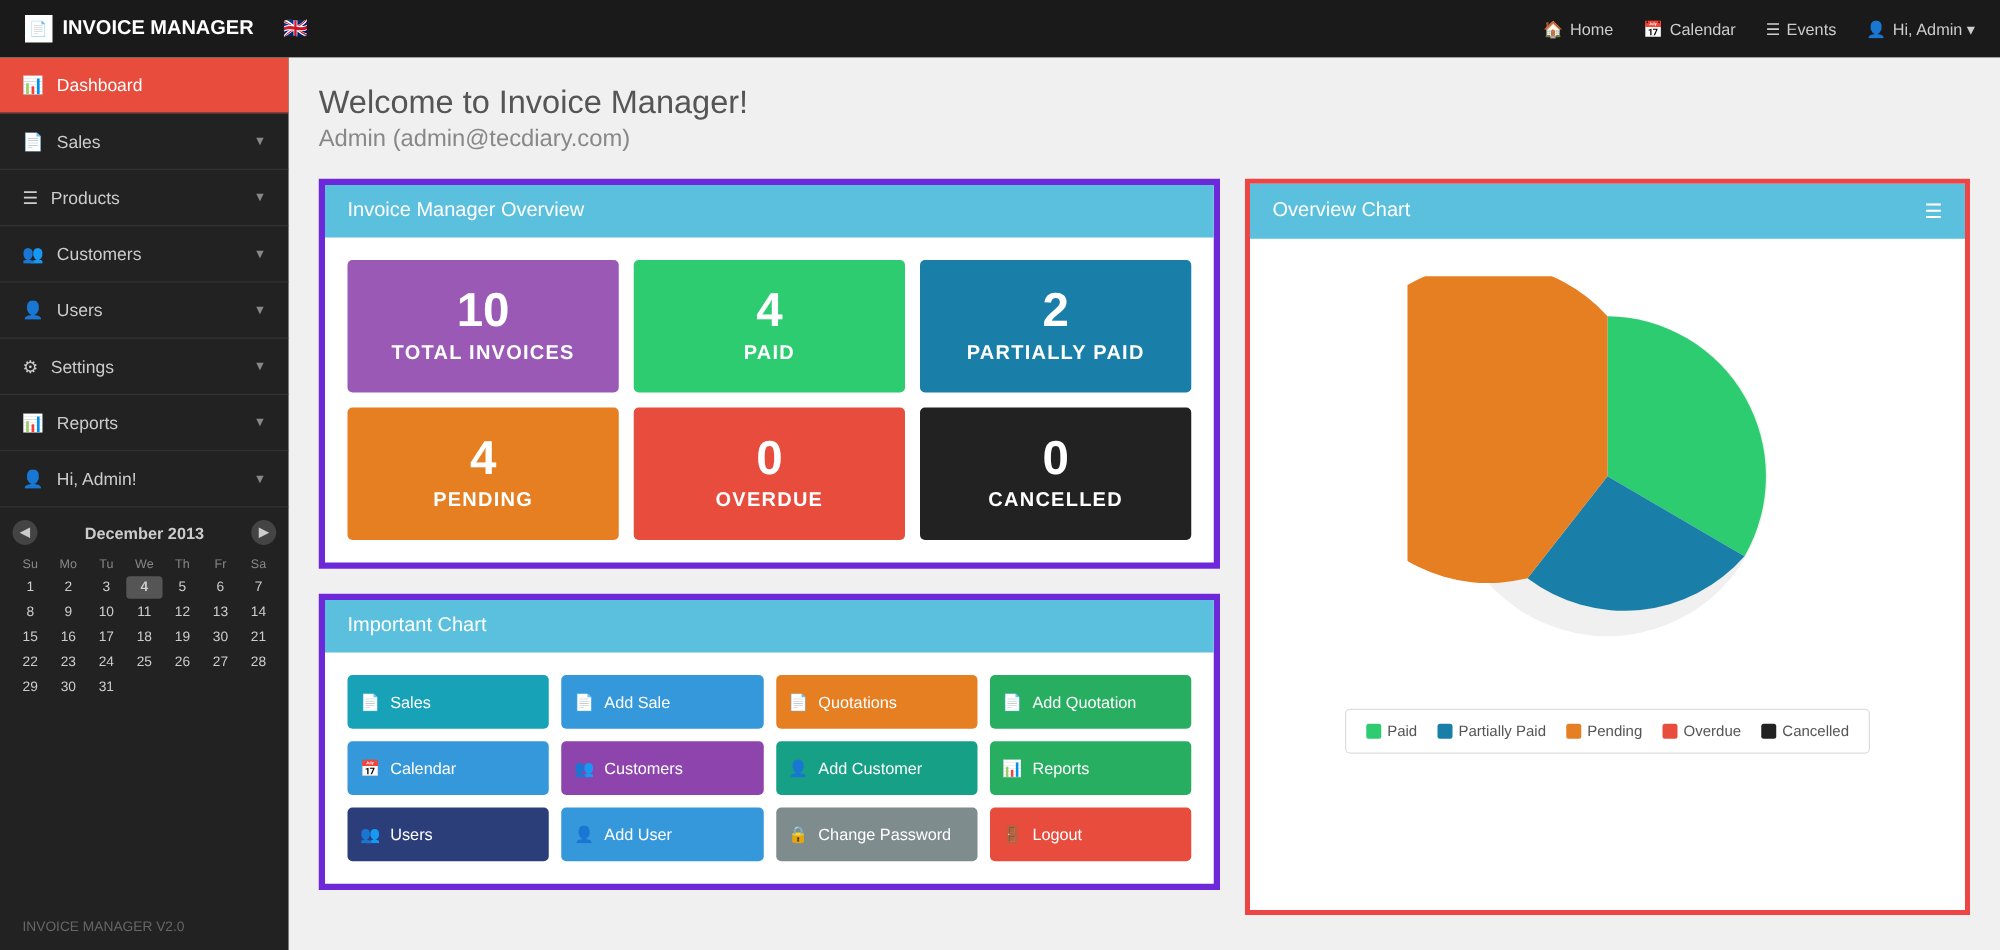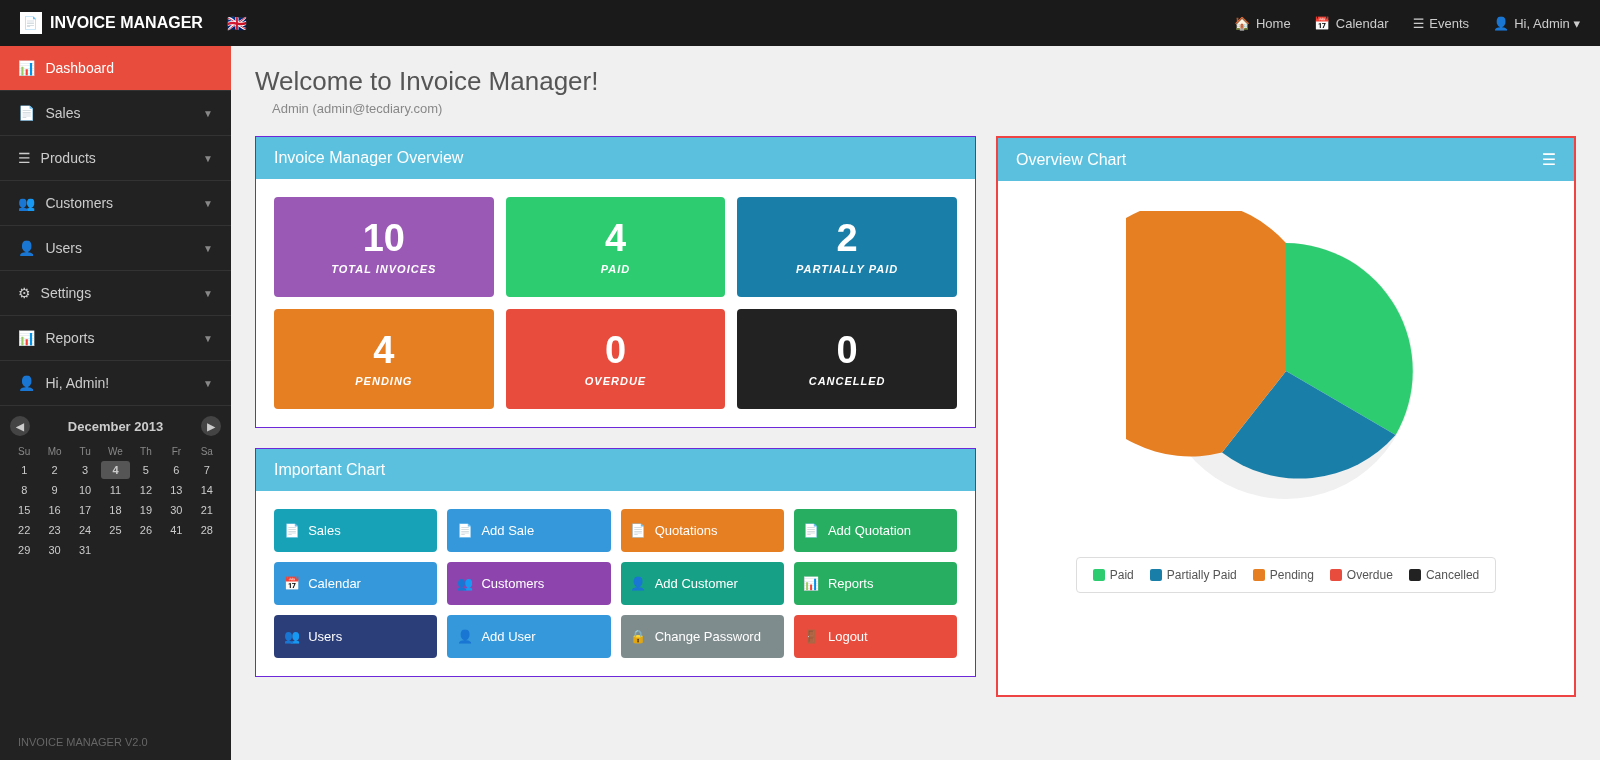--- a/index.html
+++ b/index.html
@@ -134,30 +134,29 @@
       color: #666;
       margin-top: auto;
     }
     .page-title {
       font-size: 26px;
       font-weight: 300;
       color: #555;
       margin-bottom: 4px;
     }
     .page-subtitle {
-      font-size: 13px;
+      font-size: 19px;
       color: #888;
       margin-bottom: 20px;
-      margin-left: 17px;
     }
 
     
     .section-card {
       background: #fff;
-      border: 1px solid #6d28d9;
+      border: 5px solid #6d28d9;
       margin-bottom: 20px;
     }
     .section-header {
       background: #5bc0de;
       color: #fff;
       padding: 12px 18px;
       font-size: 16px;
       font-weight: 400;
     }
     .section-body {
@@ -175,26 +174,25 @@
       padding: 22px 16px;
       text-align: center;
       color: #fff;
     }
     .stat-tile .stat-number {
       font-size: 38px;
       font-weight: bold;
       line-height: 1;
     }
     .stat-tile .stat-label {
-      font-size: 11px;
+      font-size: 16px;
       font-weight: bold;
       letter-spacing: 1px;
       margin-top: 6px;
       text-transform: uppercase;
-      font-style: italic;
     }
     .tile-purple { background: #9b59b6; }
     .tile-green { background: #2ecc71; }
     .tile-teal { background: #1a7fa8; }
     .tile-orange { background: #e67e22; }
     .tile-red { background: #e74c3c; }
     .tile-black { background: #222; }
 
     
     .links-grid {
@@ -219,21 +217,21 @@
     .lb-blue { background: #3498db; }
     .lb-violet { background: #8e44ad; }
     .lb-teal { background: #16a085; }
     .lb-green { background: #27ae60; }
     .lb-red { background: #e74c3c; }
     .lb-darkblue { background: #2c3e7a; }
     .lb-orange { background: #e67e22; }
     .lb-gray { background: #7f8c8d; }
     .chart-card {
       background: #fff;
-      border: 2px solid #ef4444;
+      border: 4px solid #ef4444;
       height: 100%;
     }
     .chart-header {
       background: #5bc0de;
       color: #fff;
       padding: 12px 18px;
       font-size: 16px;
       display: flex;
       justify-content: space-between;
       align-items: center;
@@ -394,21 +392,21 @@
         <div class="cal-day">17</div>
         <div class="cal-day">18</div>
         <div class="cal-day">19</div>
         <div class="cal-day">30</div>
         <div class="cal-day">21</div>
         <div class="cal-day">22</div>
         <div class="cal-day">23</div>
         <div class="cal-day">24</div>
         <div class="cal-day">25</div>
         <div class="cal-day">26</div>
-        <div class="cal-day">41</div>
+        <div class="cal-day">27</div>
         <div class="cal-day">28</div>
         <div class="cal-day">29</div>
         <div class="cal-day">30</div>
         <div class="cal-day">31</div>
       </div>
     </div>
 
     <div class="sidebar-footer">
       <span>INVOICE MANAGER V2.0</span>
     </div>

